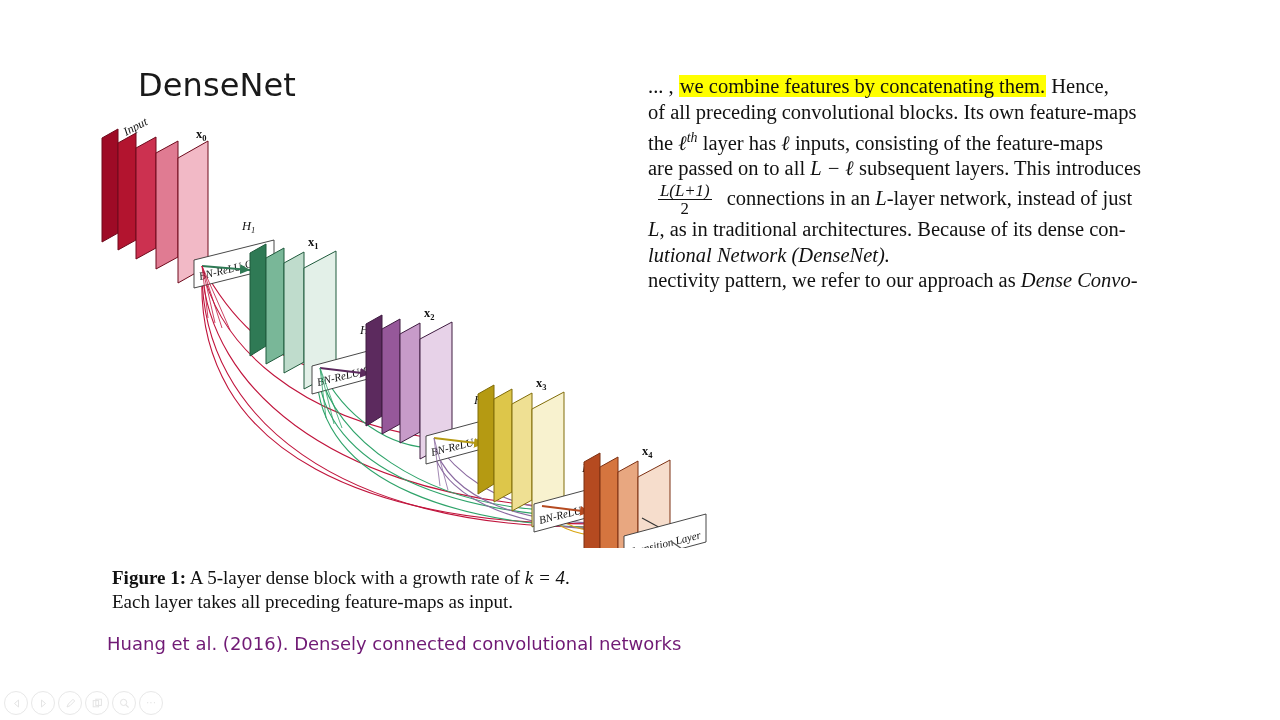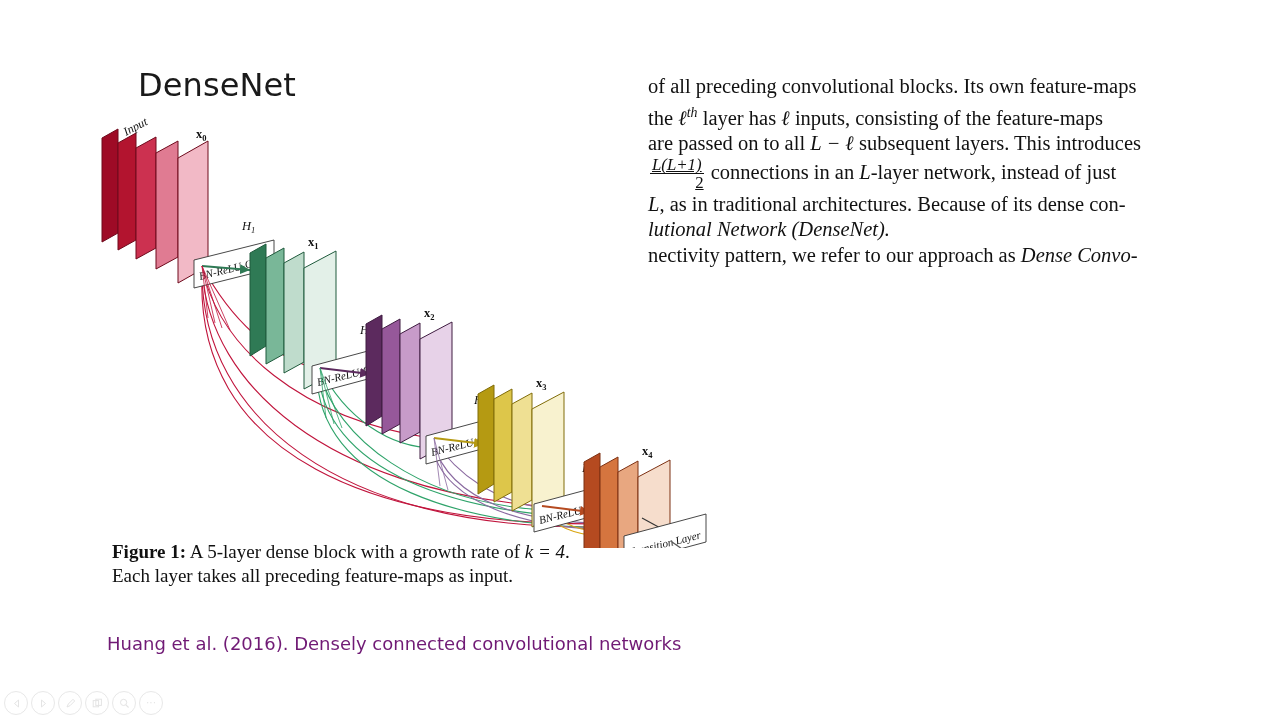--- a/index.html
+++ b/index.html
@@ -29,29 +29,29 @@
     font-family:"Liberation Serif","DejaVu Serif",serif;
     font-size:20.5px;line-height:25.5px;color:#111;
     text-align:justify;
   }
   .excerpt .ln{white-space:nowrap;display:block;}
   .hl{background:#ffff00;padding:0 1px;}
   .it{font-style:italic;}
   .mathi{font-family:"Liberation Serif","DejaVu Serif",serif;font-style:italic;}
   .sup{font-size:.68em;vertical-align:super;font-style:italic;}
   .frac{
-    display:inline-block;vertical-align:-0.55em;text-align:right;
-    font-size:.82em;line-height:1.02;margin:0 2px;text-decoration:underline;
+    display:inline-block;vertical-align:-0.55em;text-align:center;
+    font-size:.82em;line-height:1.02;margin:0 10px;
   }
   .frac .num{display:block;border-bottom:1.2px solid #111;padding:0 2px;font-style:italic;}
   .frac .den{display:block;font-style:normal;}
 
   
   .caption{
-    position:absolute;left:112px;top:540px;width:600px;
+    position:absolute;left:112px;top:566px;width:600px;
     font-family:"Liberation Serif","DejaVu Serif",serif;
     font-size:19px;line-height:24px;color:#111;
   }
   .caption b{font-weight:bold;}
 
   
   .citation{
     position:absolute;left:107px;top:633px;
     font-family:"DejaVu Sans",sans-serif;
     font-size:18px;color:#701a75;
@@ -198,20 +198,21 @@
 
       <g>
         <polygon points="534,418 616,396 616,424 534,446" fill="#fff" stroke="#333" stroke-width="0.9"></polygon>
         <text x="540" y="438" transform="rotate(-14 540 438)" font-family="Liberation Serif, serif" font-style="italic" font-size="11" fill="#111">Transition Layer</text>
         <path d="M582,424 L614,446" stroke="#555" stroke-width="1.2" fill="none" marker-end="url(#arrowdark)"></path>
       </g>
     </svg>
   </div>
 
   <div class="excerpt">
+    <span class="ln"><span>...   , </span><span class="hl">we combine features by concatenating them.</span><span> Hence,</span></span>
 
     <span class="ln">of all preceding convolutional blocks. Its own feature-maps</span>
 
     <span class="ln"><span>the </span><span class="mathi">ℓ</span><span class="sup">th</span><span> layer has </span><span class="mathi">ℓ</span><span> inputs, consisting of the feature-maps</span></span>
 
     <span class="ln"><span>are passed on to all </span><span class="mathi">L − ℓ</span><span> subsequent layers. This introduces</span></span>
 
     <span class="ln"><span class="frac"><span class="num">L(L+1)</span><span class="den">2</span></span><span> connections in an </span><span class="mathi">L</span><span>-layer network, instead of just</span></span>
 
     <span class="ln"><span class="mathi">L</span><span>, as in traditional architectures. Because of its dense con-</span></span>

